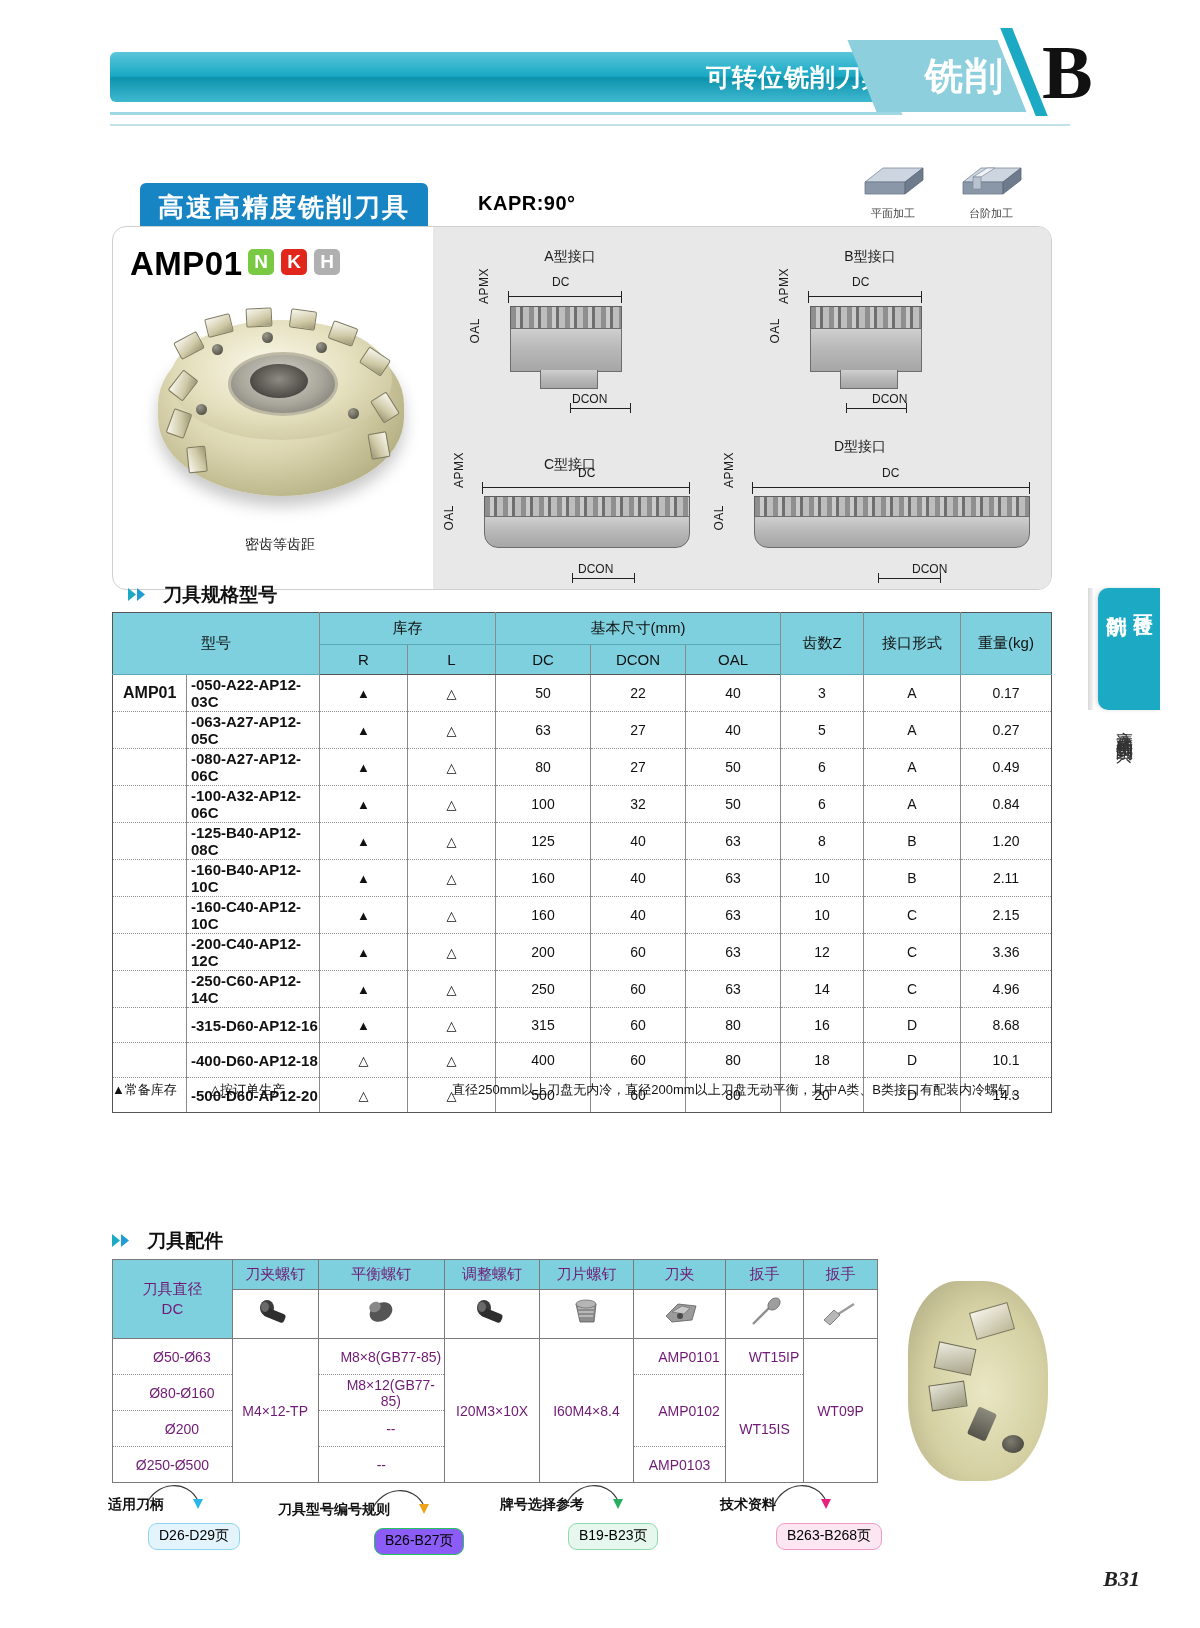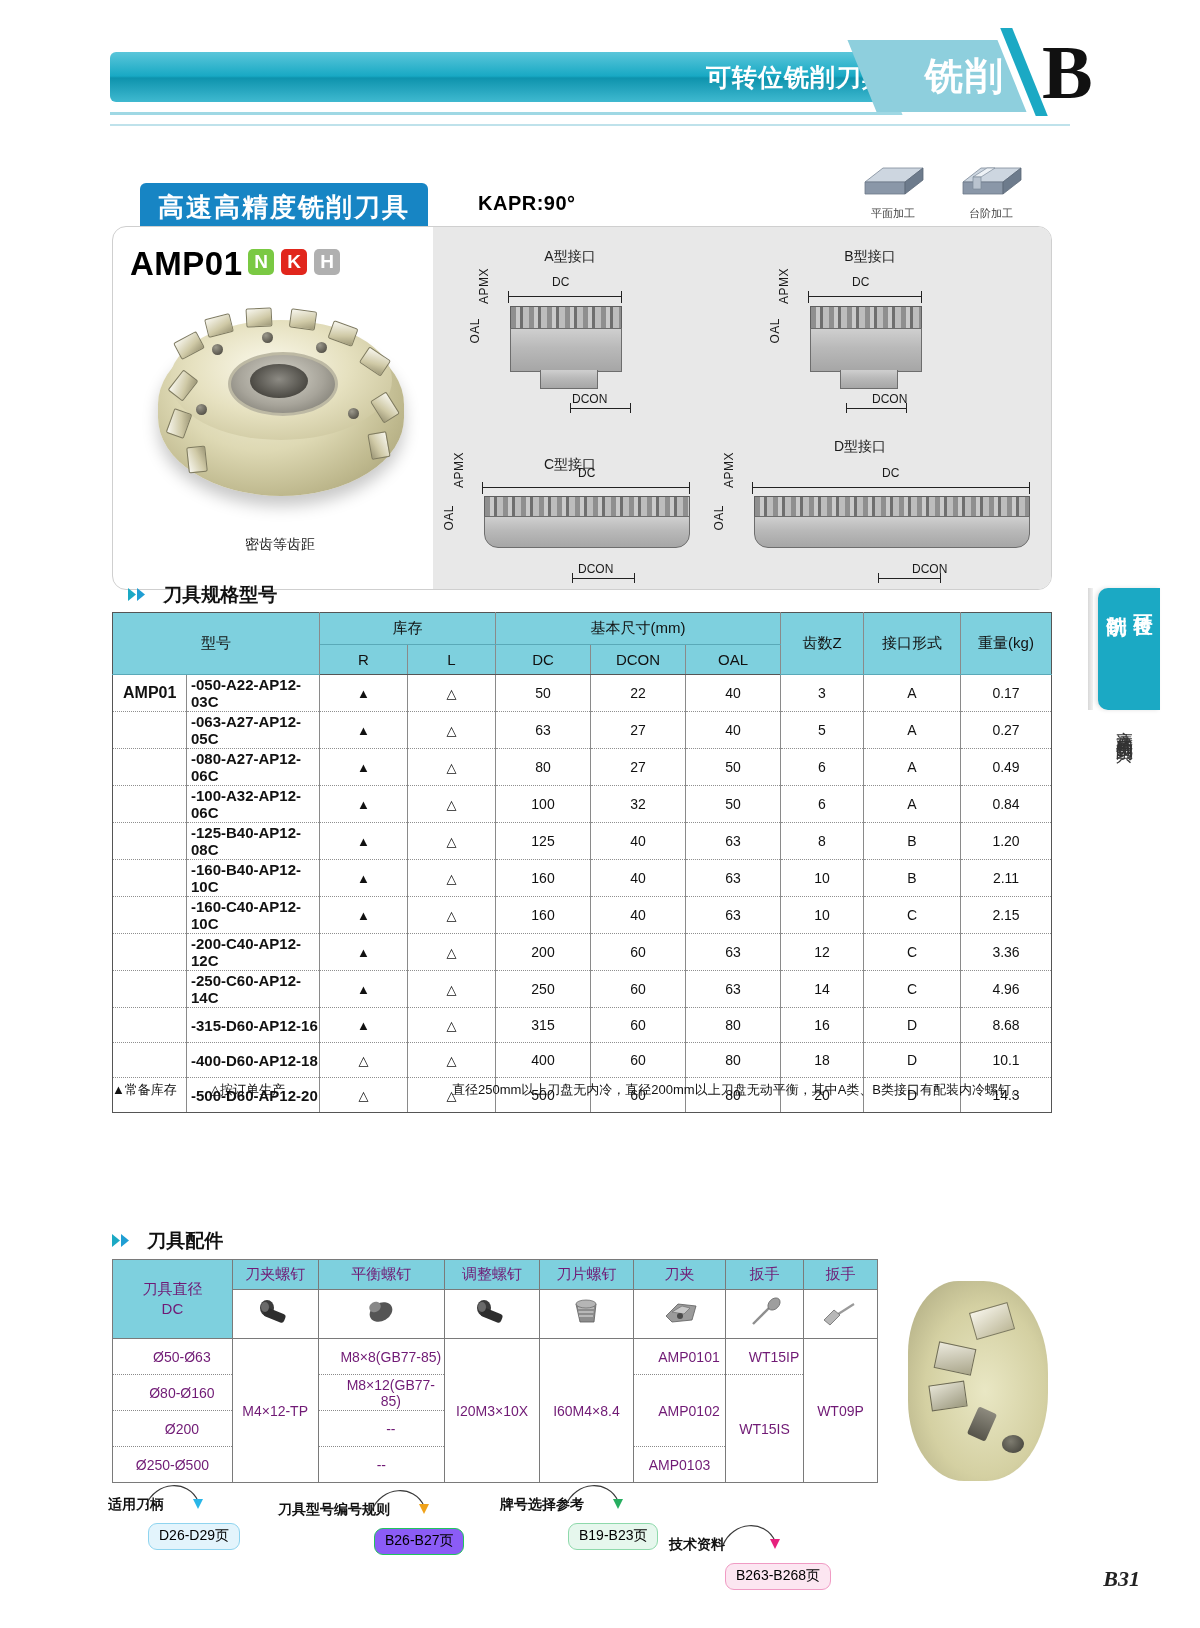--- a/index.html
+++ b/index.html
@@ -753,21 +753,21 @@
     <span class="refpill" style="left:96px;background:#8b5cf6;border:1px solid #22c55e;">B26-B27页</span>
   </div>
   <div class="refitem" style="left:392px;top:0;">
     <span class="reflabel">牌号选择参考</span>
     <svg width="90" height="30" viewBox="0 0 90 30" style="position:absolute;left:62px;top:-16px;">
       <path d="M4 26 C14 2, 46 0, 56 22" fill="none" stroke="#3a3a3a" stroke-width="1.2"></path>
       <polygon points="51,20 61,20 56,30" fill="#27ae60"></polygon>
     </svg>
     <span class="refpill" style="left:68px;background:#e6f7ed;border:1px solid #8ed9ab;">B19-B23页</span>
   </div>
-  <div class="refitem" style="left:561px;top:0;margin-top:40px;">
+  <div class="refitem" style="left:612px;top:0;">
     <span class="reflabel">技术资料</span>
     <svg width="90" height="30" viewBox="0 0 90 30" style="position:absolute;left:50px;top:-16px;">
       <path d="M4 26 C14 2, 46 0, 56 22" fill="none" stroke="#3a3a3a" stroke-width="1.2"></path>
       <polygon points="51,20 61,20 56,30" fill="#e6217d"></polygon>
     </svg>
     <span class="refpill" style="left:56px;background:#fce6f1;border:1px solid #f09bc4;">B263-B268页</span>
   </div>
 </div>
 
 <div class="sidetab-strip"></div>

